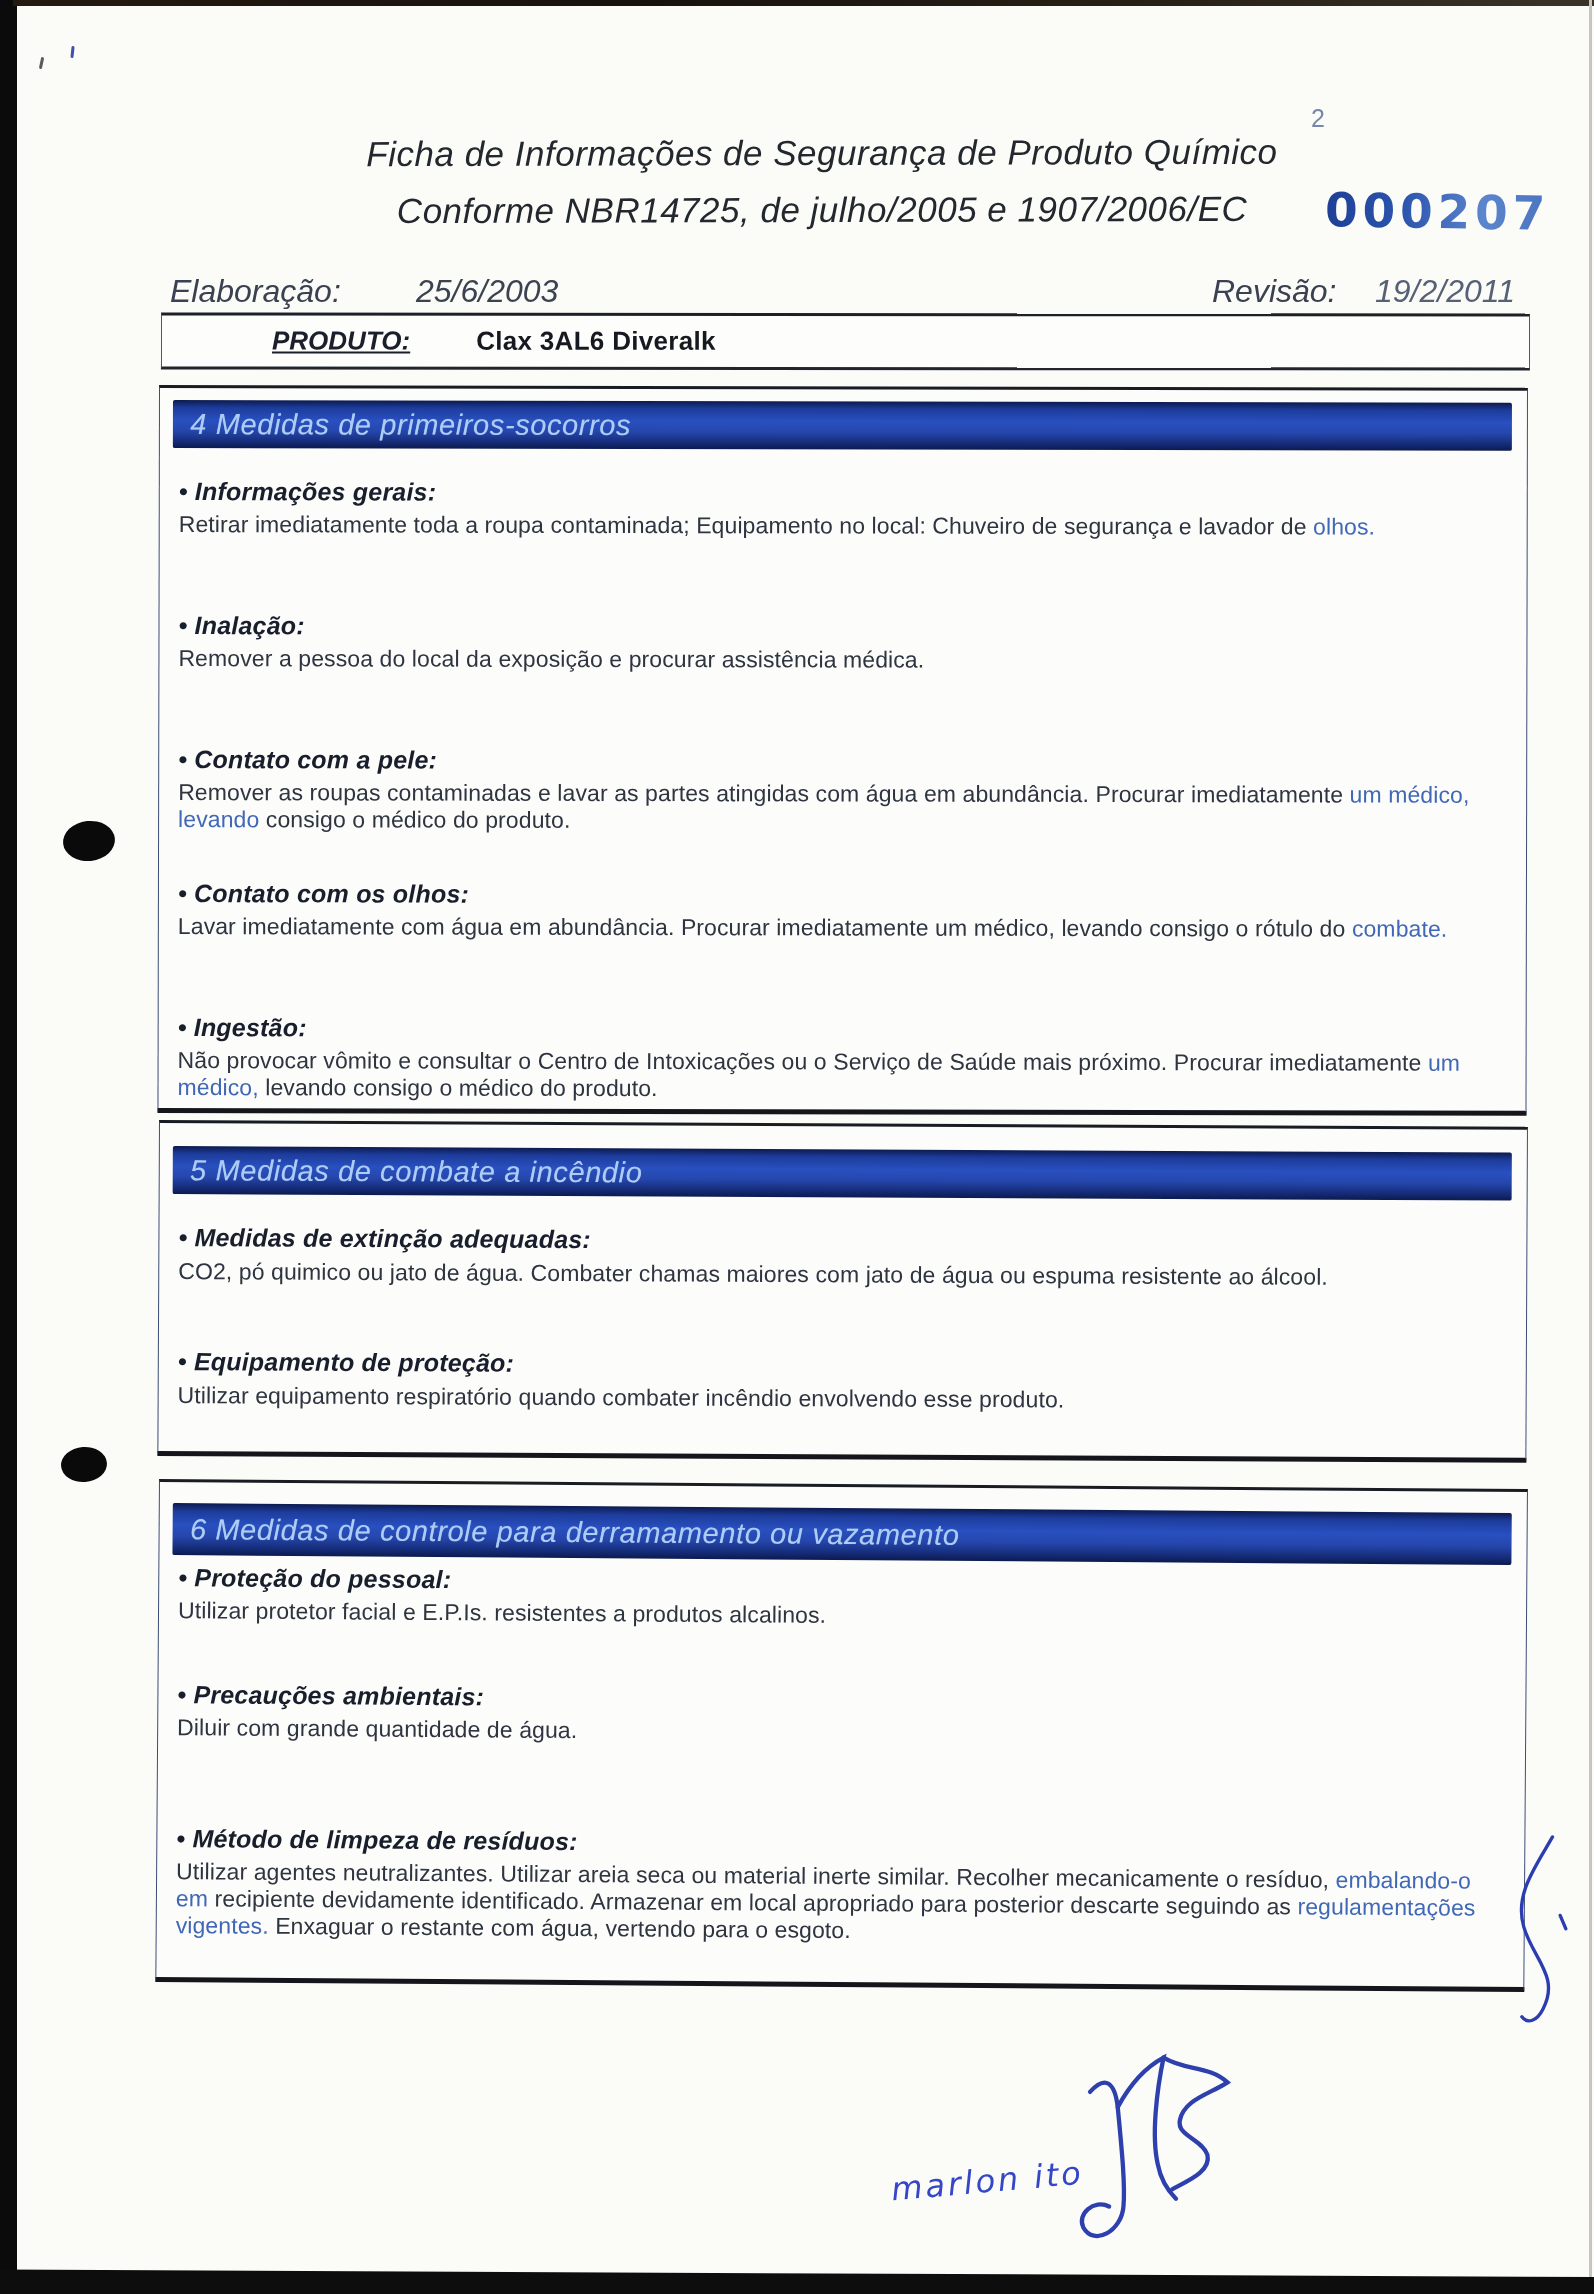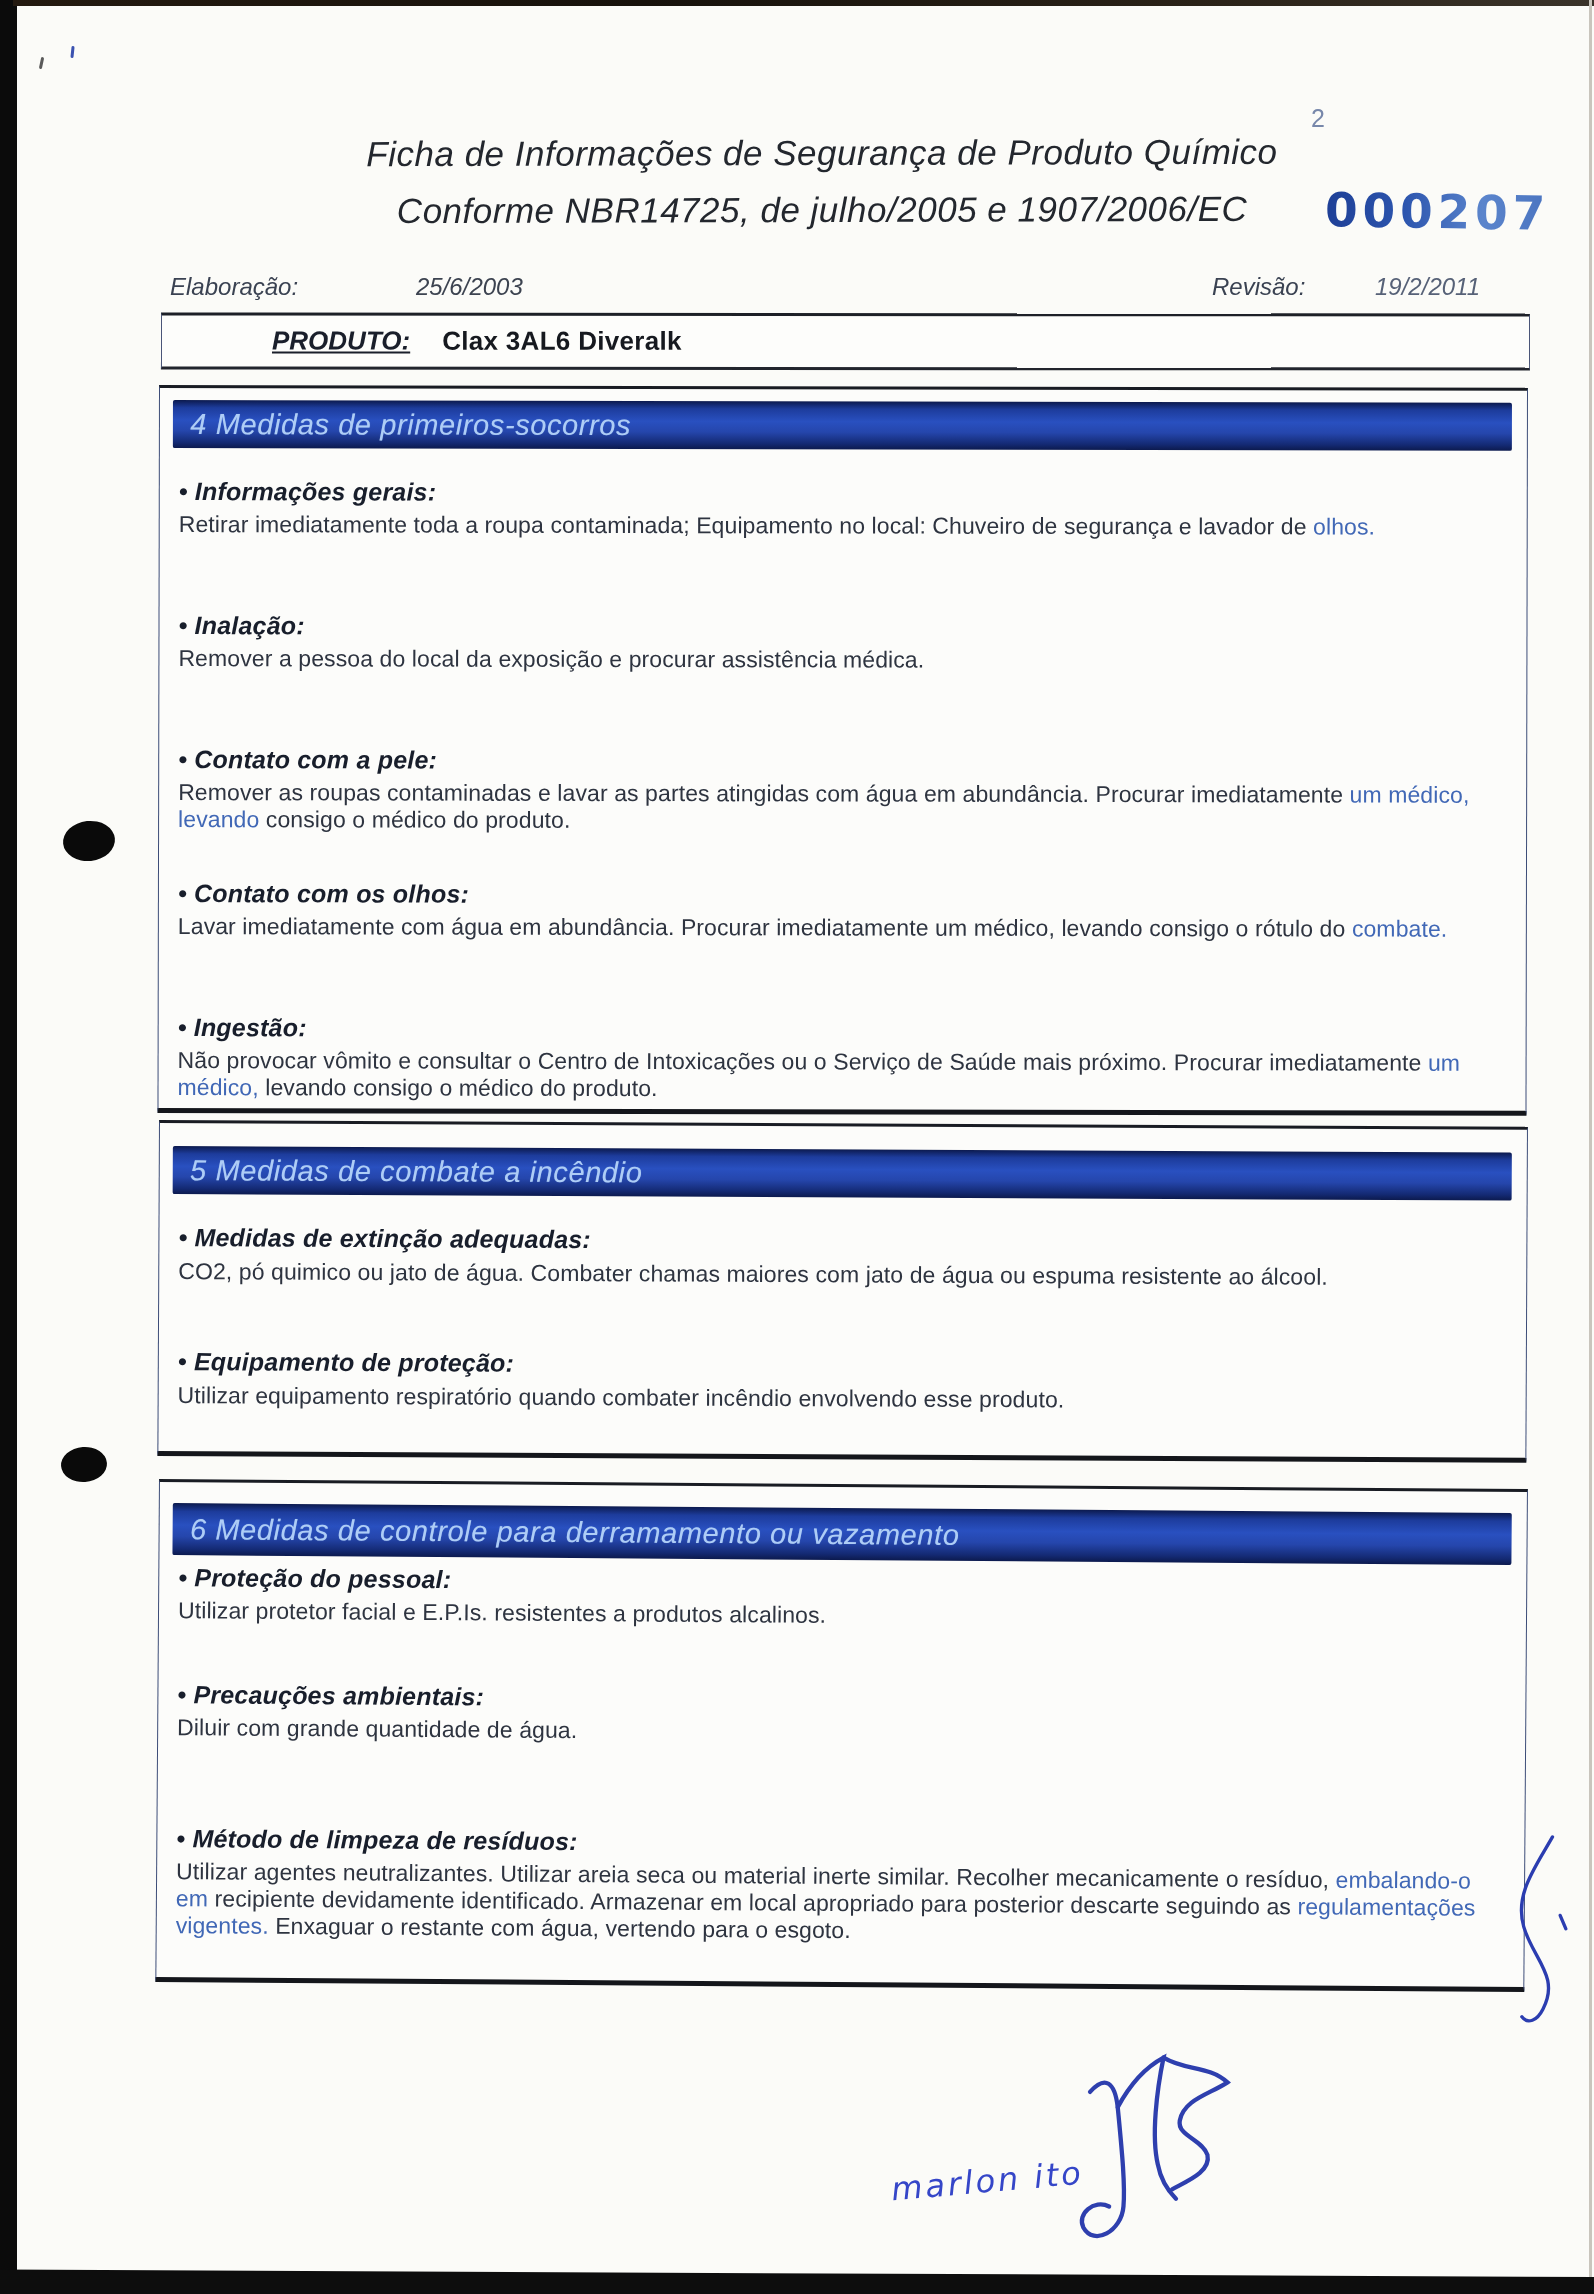--- a/index.html
+++ b/index.html
@@ -26,33 +26,33 @@
   .titleblock{position:absolute;left:283px;top:124px;width:1078px;text-align:center;
     font-style:italic;color:#23272e;transform:rotate(-0.15deg);}
   .titleblock .l1{font-size:35px;line-height:57px;letter-spacing:0.5px;}
   .titleblock .l2{font-size:35px;line-height:57px;letter-spacing:0.5px;}
   .pagenum{position:absolute;left:1311px;top:104px;font-size:25px;color:#7787aa;}
   .stamp{position:absolute;left:1325px;top:184px;font-size:47px;font-weight:bold;
     letter-spacing:4.8px;transform:rotate(1deg);
     background:linear-gradient(90deg,#1e3f96 0%,#2c55ae 35%,#5b85cc 70%,#4a74c0 100%);
     -webkit-background-clip:text;background-clip:text;color:transparent;
     font-family:"DejaVu Sans","Liberation Sans",sans-serif;}
-  .meta{position:absolute;top:273px;font-size:24px;font-style:italic;color:#3a4252;}
+  .meta{position:absolute;top:273px;font-size:32px;font-style:italic;color:#3a4252;}
   .meta.elab-l{left:170px;}
   .meta.elab-v{left:416px;color:#3c4350;}
   .meta.rev-l{left:1212px;}
   .meta.rev-v{left:1375px;color:#566177;}
 
   
   .productbox{position:absolute;left:161px;top:313px;width:1369px;height:57px;
     border-top:3.8px solid #1d2027;border-bottom:3.8px solid #22252d;
     border-left:1.9px solid #4a5578;border-right:1.9px solid #4a5578;
     box-sizing:border-box;background:#fdfdfb;display:flex;align-items:center;transform:rotate(0.05deg);}
   .productbox .plabel{font-size:26px;font-weight:bold;font-style:italic;color:#1a1f2b;margin-left:110px;text-decoration:underline;}
-  .productbox .pname{font-size:26px;font-weight:bold;color:#16191f;margin-left:32px;letter-spacing:0.3px;}
+  .productbox .pname{font-size:26px;font-weight:bold;color:#16191f;margin-left:66px;letter-spacing:0.3px;}
 
   
   .secbox{position:absolute;left:159px;width:1369px;box-sizing:border-box;background:#fcfcfa;
     border-top:3.8px solid #191c23;border-bottom:5.7px solid #14161b;
     border-left:1.9px solid #3d4d78;border-right:1.9px solid #3d4d78;transform-origin:top left;}
   .sec0{top:385px;height:728px;transform:rotate(0.12deg);}
   .sec1{top:1120px;height:336px;transform:rotate(0.28deg);}
   .sec2{top:1479px;height:503px;transform:rotate(0.42deg);}
   .secbar{margin:11.5px 15.3px 0 13.4px;height:48px;line-height:48px;border-radius:1.9px;
     background:linear-gradient(180deg,#0c1a4e 0%,#1d3c9c 16%,#2950c0 42%,#2546ac 64%,#142a74 88%,#0c1a4e 100%);

